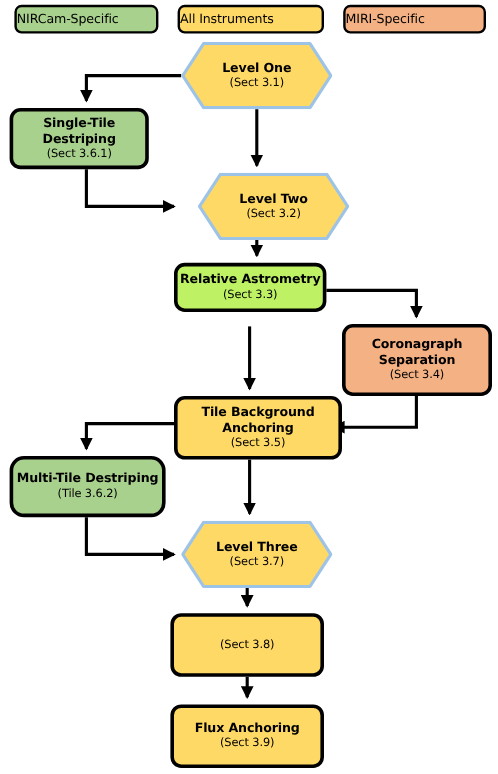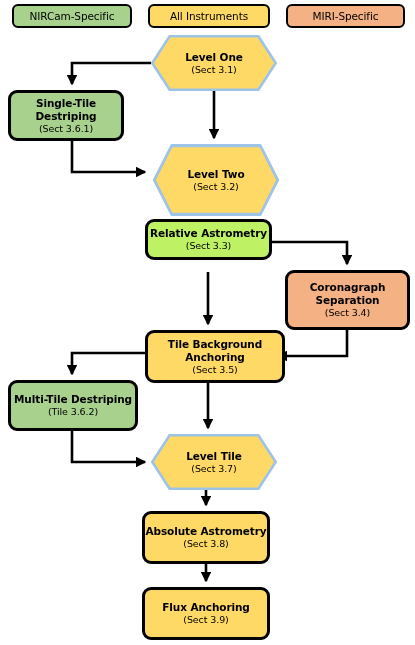--- a/index.html
+++ b/index.html
@@ -53,21 +53,20 @@
   }
 
   
   .legend-chip {
     position: absolute;
     box-sizing: border-box;
     border: 2.5px solid #000000;
     border-radius: 6px;
     display: flex;
     align-items: center;
-    justify-content: center;
     font-size: 10.5px;
     line-height: 12px;
     color: #000000;
     z-index: 6;
     letter-spacing: -0.1px;
   }
 
   
   .rect {
     border: 3px solid #000000;
@@ -135,21 +134,21 @@
         <div class="title">Level One</div>
         <div class="sub">(Sect 3.1)</div>
       </div>
     </div>
     <div class="node rect" style="left: 8px; top: 90px; width: 116px; height: 51px; background: rgb(169, 209, 142); border-color: rgb(0, 0, 0);">
       <div class="labels">
         <div class="title">Single-Tile Destriping</div>
         <div class="sub">(Sect 3.6.1)</div>
       </div>
     </div>
-    <div class="node hex" style="left: 153px; top: 144px; width: 126px; height: 72px;">
+    <div class="node hex" style="left: 165px; top: 144px; width: 126px; height: 56px;">
       <svg class="hexsvg" viewBox="0 0 126 56" preserveAspectRatio="none">
         <polygon points="18.65,1.3 107.35,1.3 124.7,28 107.35,54.7 18.65,54.7 1.3,28" fill="#FFD966" stroke="#9DC3E6" stroke-width="2.6" stroke-linejoin="round"></polygon>
       </svg>
       <div class="labels">
         <div class="title">Level Two</div>
         <div class="sub">(Sect 3.2)</div>
       </div>
     </div>
     <div class="node rect" style="left: 145px; top: 219px; width: 127px; height: 41px; background: #bef264; border-color: rgb(0, 0, 0);">
       <div class="labels">
@@ -164,38 +163,37 @@
         <div class="sub">(Sect 3.4)</div>
       </div>
     </div>
     <div class="node rect" style="left: 145px; top: 330px; width: 140px; height: 53px; background: rgb(255, 217, 102); border-color: rgb(0, 0, 0);">
       <div class="labels">
         <div class="title">Tile Background</div>
         <div class="title">Anchoring</div>
         <div class="sub">(Sect 3.5)</div>
       </div>
     </div>
-    <div class="node rect" style="left: 8px; top: 380px; width: 130px; height: 51px; background: rgb(169, 209, 142); border-color: rgb(0, 0, 0);">
+    <div class="node rect" style="left: 8px; top: 380px; width: 130px; height: 51px; background: rgb(169, 209, 142); border-color: rgb(0, 0, 0); border-radius: 12px;">
       <div class="labels">
         <div class="title">Multi-Tile Destriping</div>
         <div class="sub">(Tile 3.6.2)</div>
       </div>
     </div>
     <div class="node hex" style="left: 151px; top: 434px; width: 126px; height: 56px;">
       <svg class="hexsvg" viewBox="0 0 126 56" preserveAspectRatio="none">
         <polygon points="18.65,1.3 107.35,1.3 124.7,28 107.35,54.7 18.65,54.7 1.3,28" fill="#FFD966" stroke="#9DC3E6" stroke-width="2.6" stroke-linejoin="round"></polygon>
       </svg>
       <div class="labels">
-        <div class="title">Level Tile</div>
+        <div class="title">Level Three</div>
         <div class="sub">(Sect 3.7)</div>
       </div>
     </div>
     <div class="node rect" style="left: 142px; top: 511px; width: 128px; height: 53px; background: rgb(255, 217, 102); border-color: rgb(0, 0, 0);">
       <div class="labels">
-        <div class="title">Absolute Astrometry</div>
         <div class="sub">(Sect 3.8)</div>
       </div>
     </div>
     <div class="node rect" style="left: 142px; top: 587px; width: 128px; height: 53px; background: rgb(255, 217, 102); border-color: rgb(0, 0, 0);">
       <div class="labels">
         <div class="title">Flux Anchoring</div>
         <div class="sub">(Sect 3.9)</div>
       </div>
     </div>
   </div>

